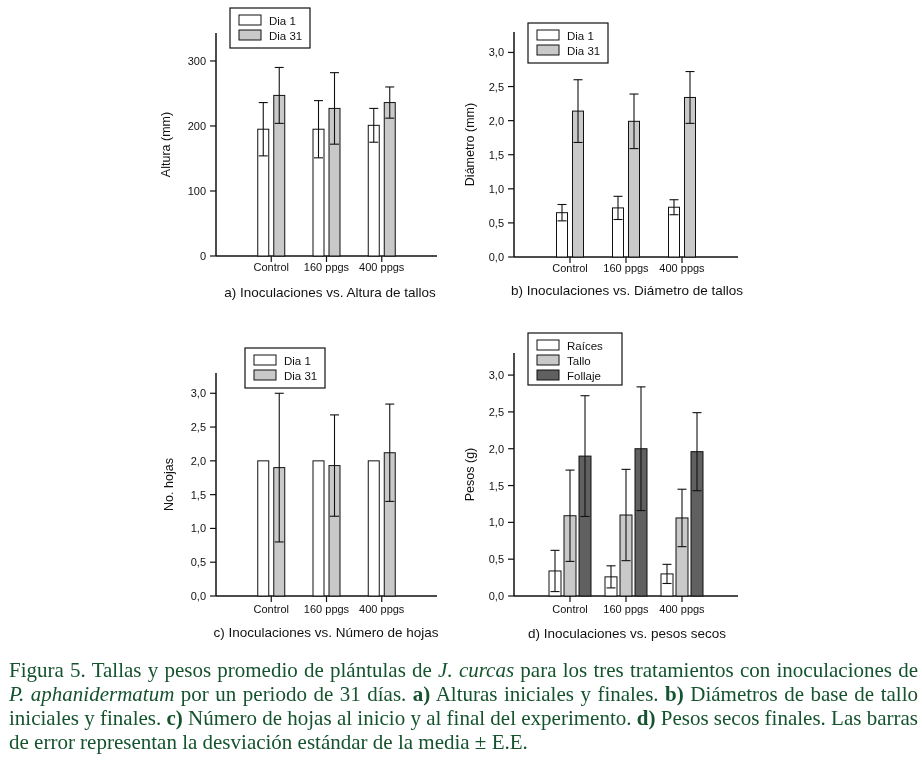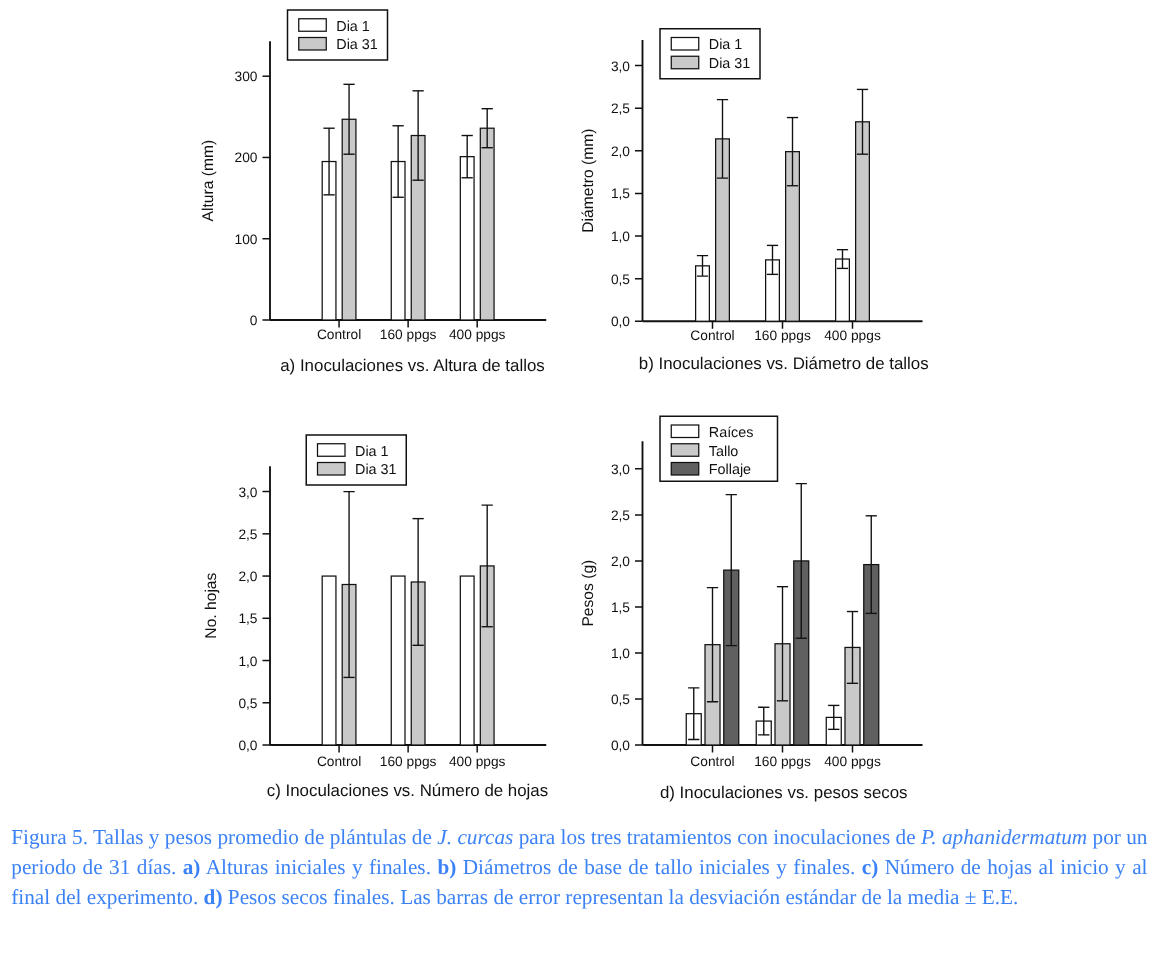--- a/index.html
+++ b/index.html
@@ -1,22 +1,22 @@
 <!DOCTYPE html>
 <html><head>
 <meta charset="utf-8">
 <style>
   html,body{margin:0;padding:0;background:#ffffff;}
   body{width:922px;height:762px;font-family:"Liberation Sans",sans-serif;color:#111;}
   .figure{width:922px;}
   .panels{display:grid;grid-template-columns:461px 461px;grid-template-rows:320px 333px;}
   .panel{position:relative;}
   .panel svg{display:block;}
-  .caption{font-family:"Liberation Serif",serif;font-size:17px;line-height:24px;
-           text-align:justify;margin:5px 4px 0 9px;color:#3b82f6;}
+  .caption{font-family:"Liberation Serif",serif;font-size:21px;line-height:24px;
+           text-align:justify;margin:5px 4px 0 9px;color:#14532d;}
   .caption .n{font-style:normal;font-weight:normal;}
   .caption .i{font-style:italic;}
   .caption .b{font-weight:bold;}
 </style>
 </head>
 <body>
 
 <div class="figure">
   <div class="panels">
     <div class="panel">

